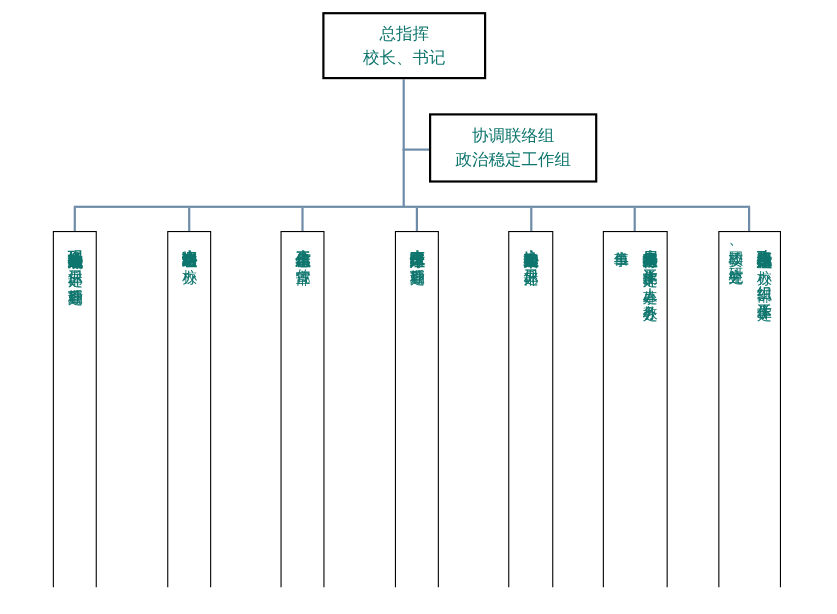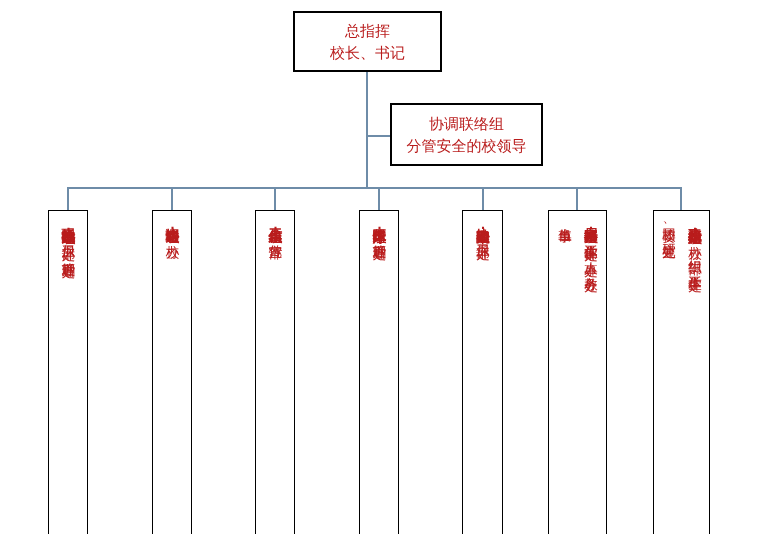--- a/index.html
+++ b/index.html
@@ -1,18 +1,18 @@
 <!DOCTYPE html>
 <html><head>
 <meta charset="utf-8">
 <style>
   html,body{margin:0;padding:0;background:#ffffff;}
   .stage{
     position:relative;width:761px;height:534px;background:#ffffff;
-    font-family:"Liberation Sans",sans-serif;color:#b91c1c;overflow:hidden;
+    font-family:"Liberation Sans",sans-serif;color:#0f766e;overflow:hidden;
   }
   
   .hbox{
     position:absolute;box-sizing:border-box;border:2px solid #000;background:#fff;
     display:flex;flex-direction:column;align-items:center;justify-content:center;
     text-align:center;font-size:15px;line-height:22px;
   }
   .hbox .bline{display:block;}
   
   .vbox{
@@ -46,21 +46,21 @@
   <div class="line" style="left:576px;top:189px;width:2px;height:21px;"></div>
   <div class="line" style="left:680px;top:189px;width:2px;height:21px;"></div>
 
   <div class="hbox" style="left:293px;top:11px;width:149px;height:61px;">
     <span class="bline">总指挥</span>
     <span class="bline">校长、书记</span>
   </div>
 
   <div class="hbox" style="left:390px;top:103px;width:153px;height:63px;">
     <span class="bline">协调联络组</span>
-    <span class="bline">分管安全的校领导</span>
+    <span class="bline">政治稳定工作组</span>
   </div>
 
   <div class="vbox" style="left:48px;width:40px;">
     <div class="vcol">
       <span class="g-head">现场抢险疏散组：</span><span>保卫部（处）、后勤管理处</span>
     </div>
   </div>
 
   <div class="vbox" style="left:152px;width:40px;">
     <div class="vcol">

